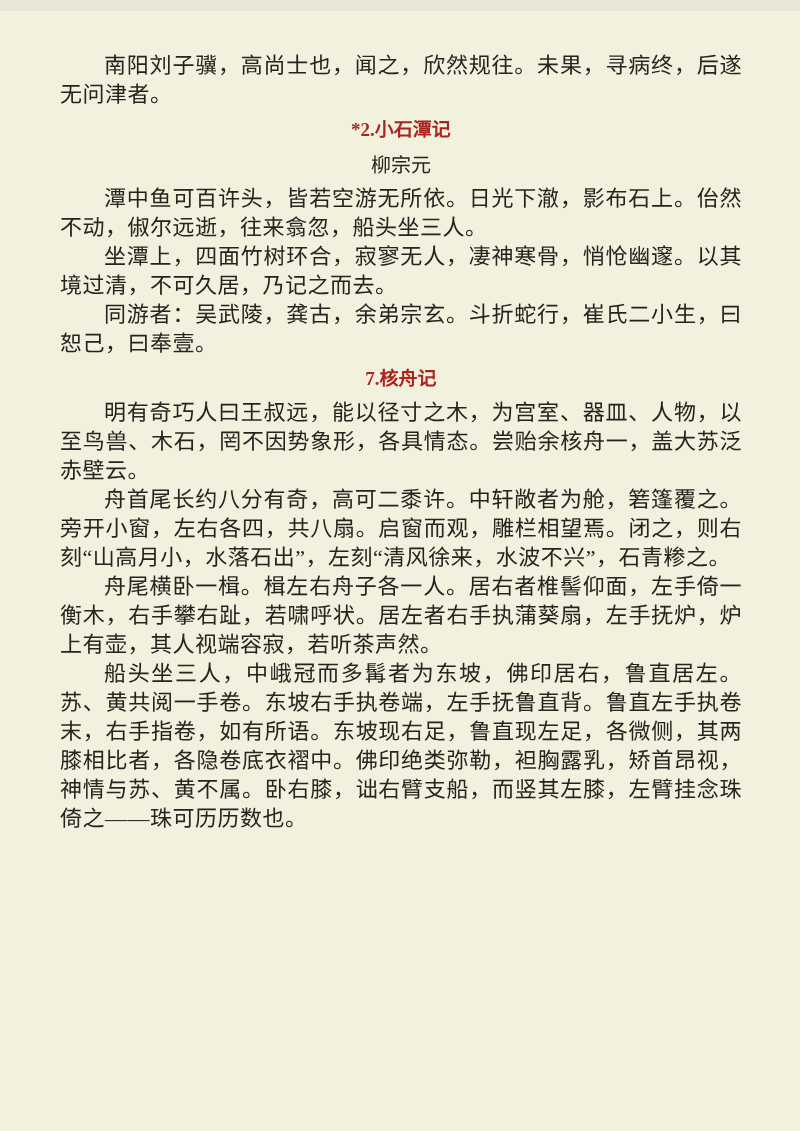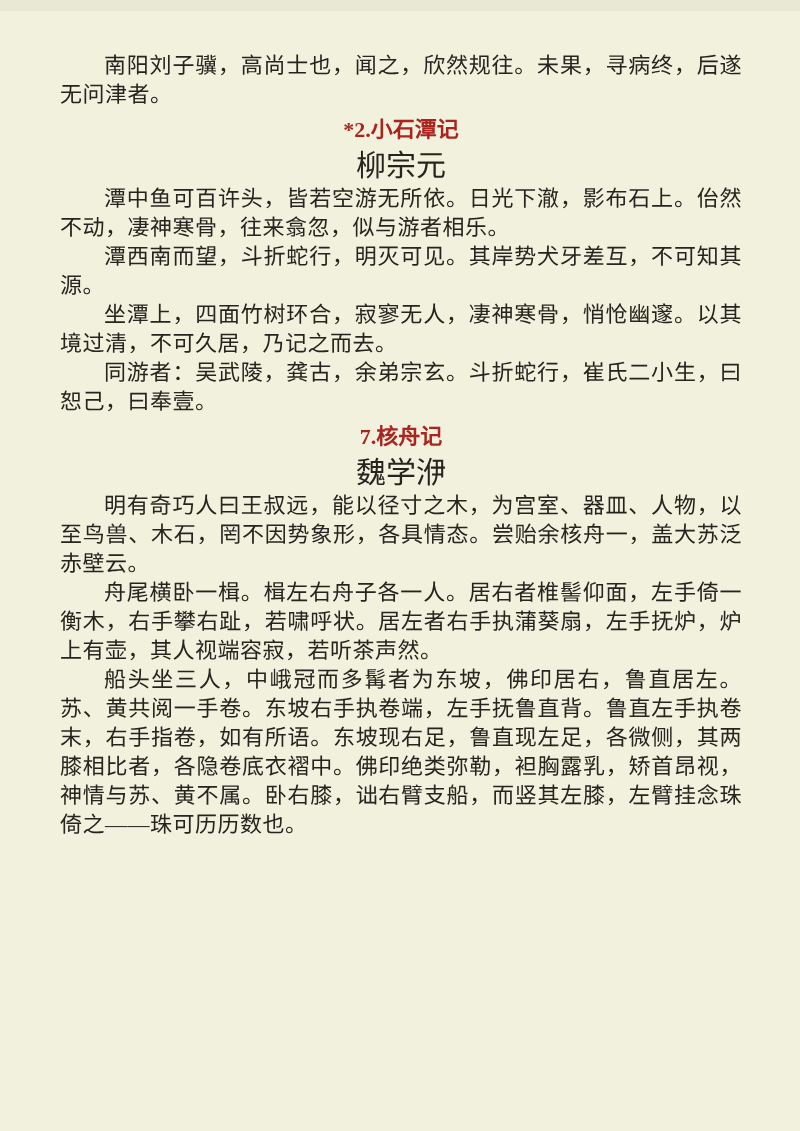--- a/index.html
+++ b/index.html
@@ -22,53 +22,52 @@
   .para {
     margin: 0;
     font-size: 22px;
     line-height: 29px;
     text-align: justify;
     text-indent: 2em;
     letter-spacing: 0.5px;
   }
   .section-title {
     margin: 4px 0 2px 0;
-    font-size: 22px;
+    font-size: 19px;
     line-height: 34px;
     font-weight: bold;
     color: #ac2420;
     text-align: center;
     text-indent: 0;
   }
   .author {
     margin: 0 0 2px 0;
-    font-size: 30px;
+    font-size: 20px;
     line-height: 33px;
     text-align: center;
     text-indent: 0;
     color: #26241e;
   }
 </style>
 </head>
 <body>
 
 <div class="page">
 
   <p class="para">南阳刘子骥，高尚士也，闻之，欣然规往。未果，寻病终，后遂无问津者。</p>
 
   <h2 class="section-title">*2.小石潭记</h2>
 
   <p class="author">柳宗元</p>
 
-  <p class="para">潭中鱼可百许头，皆若空游无所依。日光下澈，影布石上。佁然不动，凄神寒骨，往来翕忽，似与游者相乐。</p>
-  <p class="para">潭西南而望，斗折蛇行，明灭可见。其岸势犬牙差互，不可知其源。</p>
+  <p class="para">潭中鱼可百许头，皆若空游无所依。日光下澈，影布石上。佁然不动，俶尔远逝，往来翕忽，船头坐三人。</p>
   <p class="para">坐潭上，四面竹树环合，寂寥无人，凄神寒骨，悄怆幽邃。以其境过清，不可久居，乃记之而去。</p>
   <p class="para">同游者：吴武陵，龚古，余弟宗玄。斗折蛇行，崔氏二小生，曰恕己，曰奉壹。</p>
 
   <h2 class="section-title">7.核舟记</h2>
 
-  <p class="author">魏学洢</p>
 
   <p class="para">明有奇巧人曰王叔远，能以径寸之木，为宫室、器皿、人物，以至鸟兽、木石，罔不因势象形，各具情态。尝贻余核舟一，盖大苏泛赤壁云。</p>
+  <p class="para">舟首尾长约八分有奇，高可二黍许。中轩敞者为舱，箬篷覆之。旁开小窗，左右各四，共八扇。启窗而观，雕栏相望焉。闭之，则右刻“山高月小，水落石出”，左刻“清风徐来，水波不兴”，石青糁之。</p>
   <p class="para">舟尾横卧一楫。楫左右舟子各一人。居右者椎髻仰面，左手倚一衡木，右手攀右趾，若啸呼状。居左者右手执蒲葵扇，左手抚炉，炉上有壶，其人视端容寂，若听茶声然。</p>
   <p class="para">船头坐三人，中峨冠而多髯者为东坡，佛印居右，鲁直居左。苏、黄共阅一手卷。东坡右手执卷端，左手抚鲁直背。鲁直左手执卷末，右手指卷，如有所语。东坡现右足，鲁直现左足，各微侧，其两膝相比者，各隐卷底衣褶中。佛印绝类弥勒，袒胸露乳，矫首昂视，神情与苏、黄不属。卧右膝，诎右臂支船，而竖其左膝，左臂挂念珠倚之——珠可历历数也。</p>
 
 </div>
 
 </body></html>

